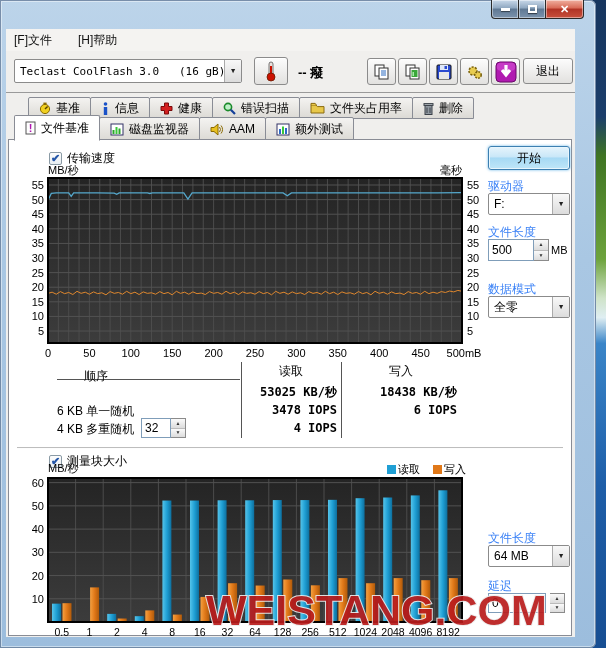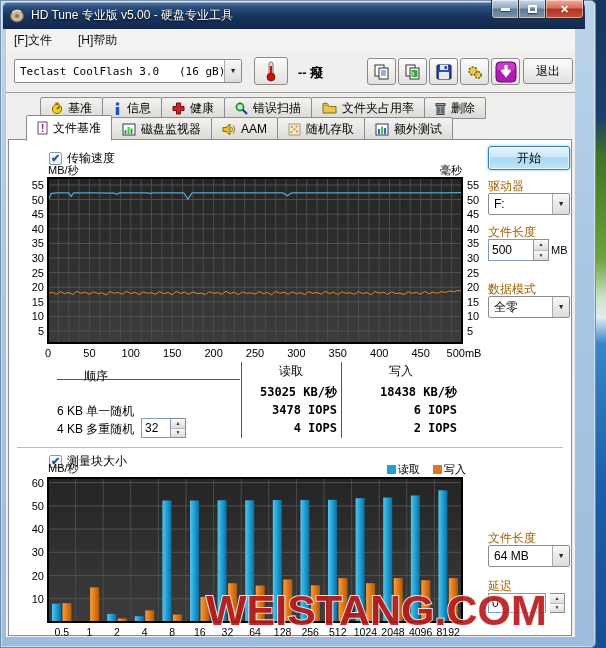--- a/index.html
+++ b/index.html
@@ -41,21 +41,21 @@
     background:linear-gradient(180deg,#f8f8f8,#dcdcdc); display:flex; align-items:center; justify-content:center; font-size:7px; color:#222; }
   .drive-combo { left:8px; top:8px; width:228px; height:24px; }
   .btn3d { border:1px solid #8b8b8b; border-radius:3px; background:linear-gradient(180deg,#fcfcfc,#e2e1df);
     box-shadow:inset 0 1px 0 #fff; display:flex; align-items:center; justify-content:center; }
   .temp-btn { position:absolute; left:248px; top:6px; width:34px; height:28px; }
   .temp-text { position:absolute; left:292px; top:13px; font-size:13px; font-weight:bold; color:#000; }
   .tool-icons { position:absolute; left:361px; top:7px; display:flex; gap:2px; }
   .tool-icons .btn3d { width:29px; height:27px; }
   .exit-btn { position:absolute; left:517px; top:7px; width:50px; height:26px; font-size:12px; color:#000; }
   
-  .tabstrip { position:absolute; left:12px; top:64px; width:100%; height:48px; }
+  .tabstrip { position:absolute; left:0; top:64px; width:100%; height:48px; }
   .tabrow { position:absolute; display:flex; }
   .tabrow1 { left:22px; top:4px; }
   .tabrow2 { left:8px; top:24px; }
   .tab { height:22px; display:flex; align-items:center; justify-content:center; gap:5px; padding:0 10px;
     border:1px solid #898c95; border-radius:2px 2px 0 0; background:linear-gradient(180deg,#f4f3f1,#dcdad5);
     font-size:12px; color:#000; margin-right:-1px; }
   .tabrow2 .tab { height:24px; }
   .tab.selected { background:#fff; border-bottom:1px solid #fff; position:relative; z-index:3; height:26px; margin-top:-2px; }
   
   .panel { position:absolute; left:2px; top:110px; width:564px; height:497px; background:#fff; border:1px solid #898c95; z-index:2; }
@@ -70,46 +70,38 @@
   .rtable .hdr { position:absolute; top:1px; text-align:center; font-size:12px; }
   .rtable .rowlbl { position:absolute; left:8px; white-space:nowrap; }
   .rtable .val { position:absolute; text-align:right; font-family:"DejaVu Sans Mono",monospace; font-weight:bold; font-size:12px; white-space:nowrap; }
   .spinbox { position:absolute; display:flex; height:20px; }
   .spinbox input,.spinfield { border:1px solid #7f9db9; background:#fff; font-size:12px; padding:0 3px; font-family:"Liberation Sans",sans-serif; }
   .spinbtns { width:15px; display:flex; flex-direction:column; border:1px solid #8b8b8b; border-left:none; }
   .spinbtns div { flex:1; font-size:5px; line-height:1; display:flex; align-items:center; justify-content:center;
     background:linear-gradient(180deg,#fafafa,#dcdcdc); color:#333; border-bottom:1px solid #bbb; }
   .spinbtns div:last-child { border-bottom:none; }
   
-  .rc-label { position:absolute; left:479px; font-size:12px; color:#a16207; }
+  .rc-label { position:absolute; left:479px; font-size:12px; color:#3b82f6; }
   .start-btn { position:absolute; left:479px; top:6px; width:82px; height:24px; border:1px solid #3c7fb1; border-radius:3px;
     background:linear-gradient(180deg,#e6f4fc 0%,#c9e7f8 45%,#a6d9f4 50%,#bfe6f8 100%);
     box-shadow:0 0 3px #6bb7e8, inset 0 0 0 1px #e8f6fd; display:flex; align-items:center; justify-content:center; font-size:12px; }
   .rc-combo { position:absolute; left:479px; width:82px; height:22px; }
   .rc-combo .cval { font-family:"Liberation Sans",sans-serif; font-size:12px; }
   
   .chart-svg { position:absolute; left:14px; }
   text { font-family:"Liberation Sans",sans-serif; }
   
   .watermark { position:absolute; left:206px; top:586px; z-index:50; pointer-events:none;
     font-size:43px; font-weight:bold; letter-spacing:0px; color:#b91c1c;
     -webkit-text-stroke:2px #ececec; paint-order:stroke fill; opacity:.92; white-space:nowrap; }
 </style>
 </head>
 <body>
 
 <div class="window">
-  <div class="titlebar">
-    <svg width="16" height="16" viewBox="0 0 16 16">
-      <ellipse cx="8" cy="8" rx="6.5" ry="6" fill="#c8b89a" stroke="#6a5a40"></ellipse>
-      <ellipse cx="8" cy="8" rx="2.2" ry="2" fill="#8a7a5c"></ellipse>
-      <path d="M3.5 4.5 A6 5.5 0 0 1 12 3.6" stroke="#fff" stroke-width="1.4" fill="none" opacity=".8"></path>
-    </svg>
-    <span class="title-text">HD Tune 专业版 v5.00 - 硬盘专业工具</span>
-  </div>
   <div class="winbtns">
     <div class="wbtn min">
         <span class="minbar"></span>
       </div>
     <div class="wbtn max">
         <span class="maxbox"></span>
       </div>
     <div class="wbtn close">
         <span>✕</span>
       </div>
@@ -244,31 +236,20 @@
               <rect x="8.5" y="5.5" width="2" height="5.5" fill="#2aa82a"></rect>
             </svg>
           <span>磁盘监视器</span>
         </div>
         <div class="tab">
           <svg width="14" height="13" viewBox="0 0 14 13">
               <path d="M1 4.5 h3 L8 1 v11 L4 8.5 H1 z" fill="#e8c020" stroke="#8a6a00"></path>
               <path d="M9.5 4 a4 4 0 0 1 0 5 M11 2.5 a6 6 0 0 1 0 8" stroke="#8a6a00" fill="none"></path>
             </svg>
           <span>AAM</span>
-        </div>
-        <div class="tab">
-          <svg width="13" height="13" viewBox="0 0 13 13">
-              <rect x="1" y="1" width="11" height="11" fill="#f4edc8" stroke="#999"></rect>
-              <circle cx="4" cy="4" r="1.1" fill="#d88a20"></circle>
-              <circle cx="8.5" cy="3.5" r="1.1" fill="#d88a20"></circle>
-              <circle cx="3.5" cy="9" r="1.1" fill="#d88a20"></circle>
-              <circle cx="9" cy="8.5" r="1.1" fill="#d88a20"></circle>
-              <circle cx="6.3" cy="6.3" r="1.1" fill="#d88a20"></circle>
-            </svg>
-          <span>随机存取</span>
         </div>
         <div class="tab">
           <svg width="14" height="13" viewBox="0 0 14 13">
               <rect x="1" y="1" width="12" height="11" fill="#fff" stroke="#336"></rect>
               <rect x="3" y="6" width="2" height="5" fill="#2a6ac8"></rect>
               <rect x="6" y="3.5" width="2" height="7.5" fill="#3ac83a"></rect>
               <rect x="9" y="5" width="2" height="6" fill="#2a6ac8"></rect>
             </svg>
           <span>额外测试</span>
         </div>
@@ -397,21 +378,20 @@
 
         <div class="rowlbl" style="top:59px;">4 KB 多重随机</div>
         <div class="spinbox" style="left:92px; top:56px;">
           <span class="spinfield" style="width:30px; display:flex; align-items:center;">32</span>
           <span class="spinbtns">
               <div>▲</div>
               <div>▼</div>
             </span>
         </div>
         <div class="val" style="left:192px; top:59px; width:96px;">4 IOPS</div>
-        <div class="val" style="left:292px; top:59px; width:116px;">2 IOPS</div>
       </div>
 
       <div class="divider" style="top:307px;"></div>
 
       <div class="checkbox-row" style="left:40px; top:313px;">
         <span class="cb">✔</span>
         <span>测量块大小</span>
       </div>
 
       <svg id="barChart" class="chart-svg" style="top:322px;" width="470" height="178">

